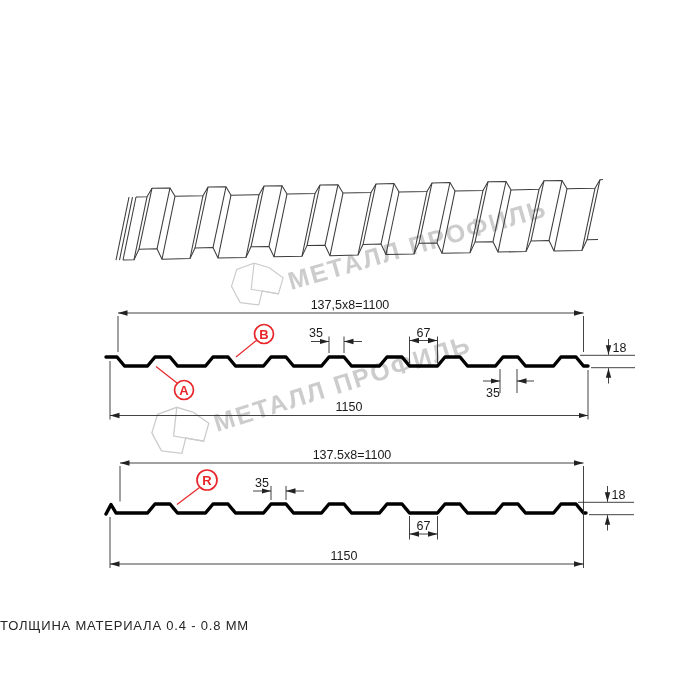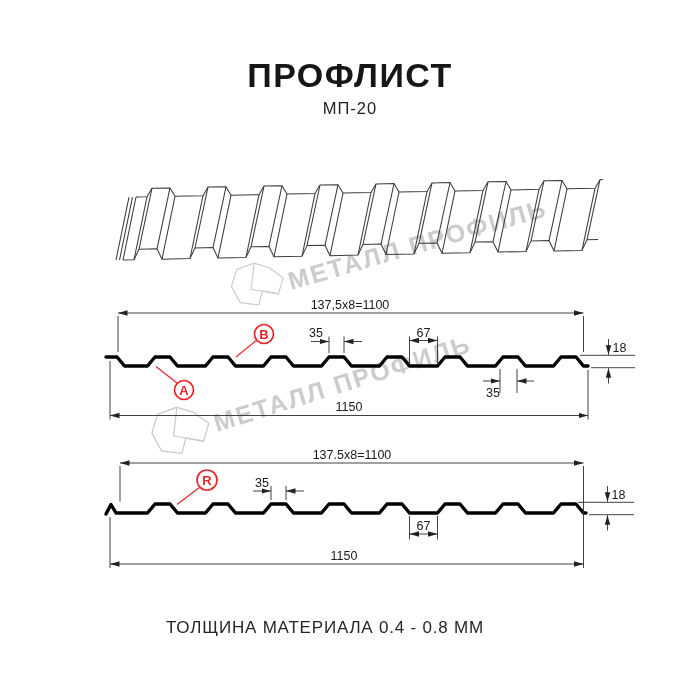--- a/index.html
+++ b/index.html
@@ -2,35 +2,31 @@
 <html><head>
 <meta charset="utf-8">
 <style>
   html,body{margin:0;padding:0;background:#ffffff;}
   .canvas{position:relative;width:700px;height:700px;background:#fff;overflow:hidden;
           font-family:"Liberation Sans", sans-serif;}
   svg text{font-family:"Liberation Sans", sans-serif;}
   .title-block{position:absolute;left:0;top:58px;width:700px;text-align:center;}
   .page-title{font-size:34px;font-weight:700;letter-spacing:1.5px;color:#161616;line-height:1.0;}
   .page-subtitle{margin-top:7px;font-size:16.5px;letter-spacing:1px;color:#222;font-weight:400;}
-  .footer-block{position:absolute;left:0;top:618px;width:650px;text-align:center;
-                font-size:17px;letter-spacing:0.8px;color:#262626;}
+  .footer-block{position:absolute;left:0;top:618px;width:650px;
+                font-size:13px;letter-spacing:0.8px;color:#262626;}
   .dim{font-size:12.5px;fill:#1a1a1a;}
   .redlbl{font-size:13px;font-weight:700;}
   .wmtext{font-size:25px;font-weight:700;letter-spacing:2px;}
 </style>
 </head>
 <body>
 
 <div class="canvas">
 
-  <div class="title-block">
-    <div class="page-title">ПРОФЛИСТ</div>
-    <div class="page-subtitle">МП-20</div>
-  </div>
 
   <svg id="dwg" width="700" height="700" viewBox="0 0 700 700" style="position:absolute;left:0;top:0">
     <defs>
       <marker id="ar" markerWidth="11" markerHeight="7" refX="9.5" refY="3" orient="auto-start-reverse" markerUnits="userSpaceOnUse">
         <path d="M0,0.3 L9.5,3 L0,5.7 Z" fill="#222"></path>
       </marker>
     </defs>
 
     <g stroke="#cccccc" fill="none" stroke-width="2">
       <g transform="translate(228,262) scale(0.58)">

